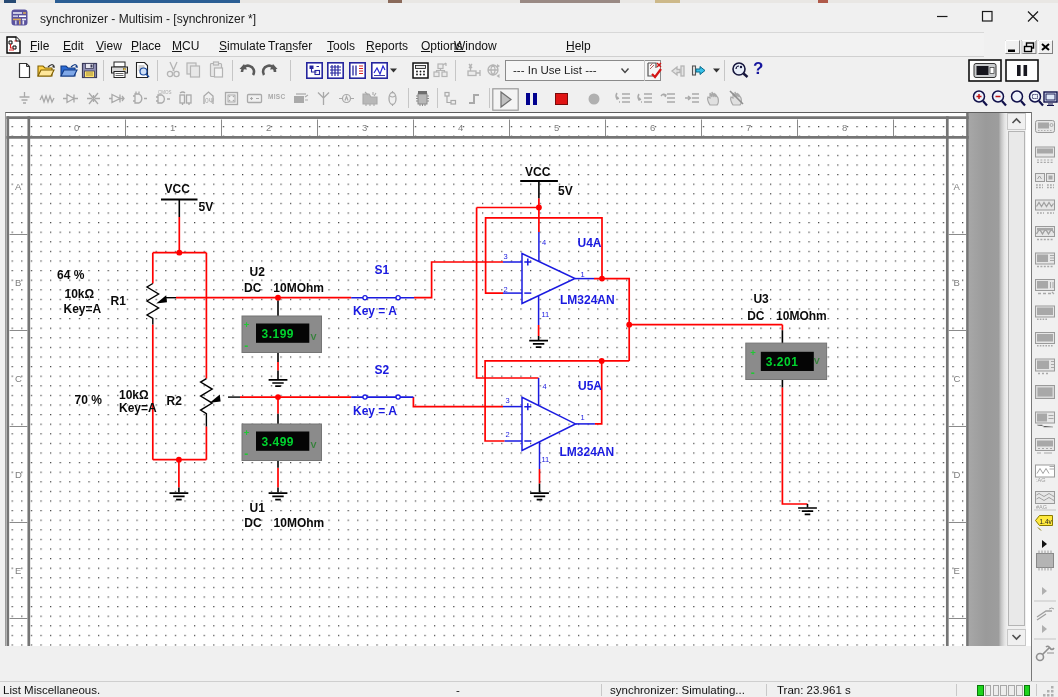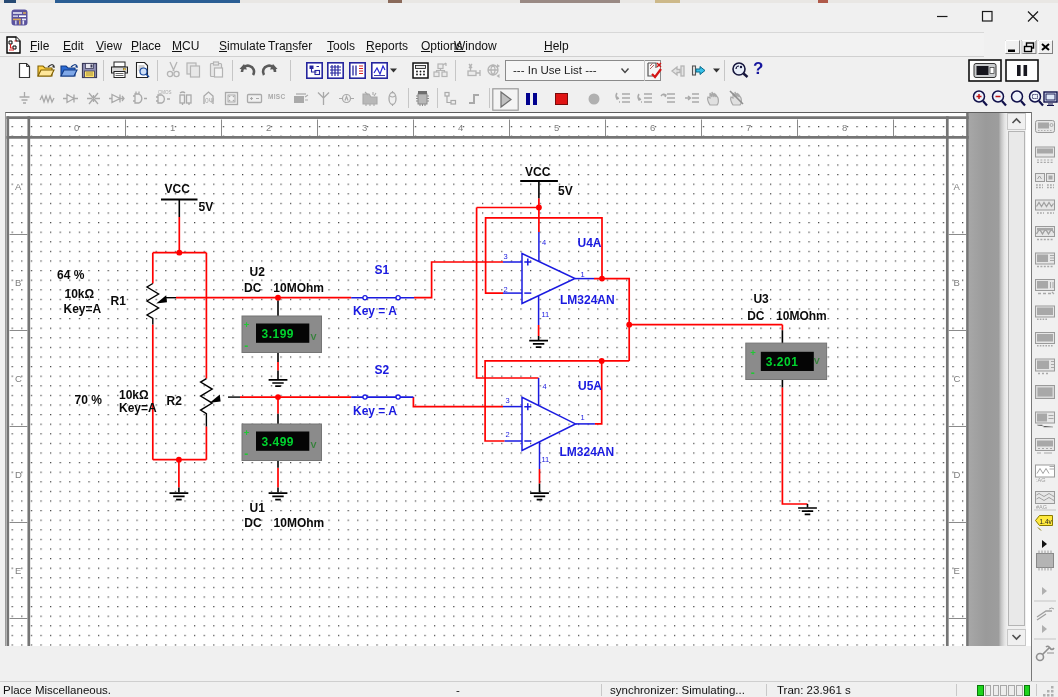--- a/index.html
+++ b/index.html
@@ -40,20 +40,21 @@
     <rect x="2" y="3.2" width="9" height="1.6" fill="#e8e8f4"></rect>
         <rect x="12" y="3.2" width="3" height="1.6" fill="#d8a85a"></rect>
     <rect x="2" y="6.4" width="5" height="1.6" fill="#c8cae6"></rect>
         <rect x="8" y="6.4" width="7" height="1.6" fill="#fff"></rect>
     <rect x="2" y="9.6" width="8" height="1.6" fill="#d8a85a"></rect>
         <rect x="11" y="9.6" width="4" height="1.6" fill="#e8e8f4"></rect>
     <rect x="4" y="11.5" width="1.6" height="4" fill="#c8cae6"></rect>
         <rect x="8" y="11.5" width="1.6" height="4" fill="#d8a85a"></rect>
         <rect x="11.5" y="11.5" width="1.6" height="4" fill="#e8e8f4"></rect>
   </svg>
+  <div id="title" class="abs">synchronizer - Multisim - [synchronizer *]</div>
   <svg class="abs" style="left:930px;top:0" width="120" height="28" viewBox="0 0 120 28">
     <path d="M7 13.5 H17.5" stroke="#1a1a1a" stroke-width="1.2" fill="none"></path>
     <rect x="52.5" y="8.5" width="9.5" height="9.5" fill="none" stroke="#1a1a1a" stroke-width="1.2"></rect>
     <path d="M98 8.5 L108 18.5 M108 8.5 L98 18.5" stroke="#1a1a1a" stroke-width="1.2" fill="none"></path>
   </svg>
 </div>
 <div id="menubar" class="abs">
   <svg class="abs" style="left:6px;top:3px" width="15" height="18" viewBox="0 0 15 18">
     <path d="M1 1 H10 L14 5 V17 H1 Z" fill="#fff" stroke="#000" stroke-width="1.4"></path>
     <path d="M10 1 V5 H14" fill="#fff" stroke="#000" stroke-width="1"></path>
@@ -64,21 +65,21 @@
   <div class="mi" style="left:63px"><u>E</u>dit</div>
   <div class="mi" style="left:96px"><u>V</u>iew</div>
   <div class="mi" style="left:131px"><u>P</u>lace</div>
   <div class="mi" style="left:172px"><u>M</u>CU</div>
   <div class="mi" style="left:219px"><u>S</u>imulate</div>
   <div class="mi" style="left:268px">Tra<u>n</u>sfer</div>
   <div class="mi" style="left:327px"><u>T</u>ools</div>
   <div class="mi" style="left:366px"><u>R</u>eports</div>
   <div class="mi" style="left:421px"><u>O</u>ptions</div>
   <div class="mi" style="left:454px"><u>W</u>indow</div>
-  <div class="mi" style="left:544px"><u>H</u>elp</div>
+  <div class="mi" style="left:566px"><u>H</u>elp</div>
   <svg class="abs" style="left:1005px;top:7px" width="48" height="15" viewBox="0 0 48 15">
     <g>
       <rect x="0.5" y="0.5" width="14" height="13" fill="#f0f0f0" stroke="#808080"></rect>
       <path d="M0.5 0.5 H14.5 M0.5 0.5 V13.5" stroke="#fff" stroke-width="1"></path>
       <rect x="3" y="9.5" width="7" height="2.5" fill="#000"></rect>
     </g>
     <g transform="translate(16.5,0)">
       <rect x="0.5" y="0.5" width="14" height="13" fill="#f0f0f0" stroke="#808080"></rect>
       <path d="M0.5 0.5 H14.5 M0.5 0.5 V13.5" stroke="#fff" stroke-width="1"></path>
       <rect x="5" y="3" width="7" height="5" fill="none" stroke="#000" stroke-width="1.4"></rect>
@@ -799,21 +800,21 @@
 <path d="M2 90 h22" stroke="#c4c4c4"></path>
 <g transform="translate(3,96)">
           <circle cx="5" cy="12" r="3.5" fill="none" stroke="#909090" stroke-width="1.6"></circle>
           <path d="M7.5 9.5 L14 3 M11 2 q2 -2 4 1 t4 0" fill="none" stroke="#909090" stroke-width="1.6"></path>
           <path d="M12 8 h7" stroke="#909090"></path>
         </g>
 </svg>
 </div>
 <div id="vscroll2" class="abs"></div>
 <div id="statusbar" class="abs">
-  <div class="st" style="left:3px">Place Miscellaneous.</div>
+  <div class="st" style="left:3px">List Miscellaneous.</div>
   <div class="st" style="left:456px">-</div>
   <div class="st" style="left:610px">synchronizer: Simulating...</div>
   <div class="st" style="left:777px">Tran: 23.961 s</div>
   <div class="sdiv" style="left:601px"></div>
   <div class="sdiv" style="left:766px"></div>
   <div class="sdiv" style="left:956px"></div>
   <div class="sdiv" style="left:1036px"></div>
   <div class="cellg" style="left:977px"></div>
   <div class="cell" style="left:984.8px"></div>
   <div class="cell" style="left:992.6px"></div>

